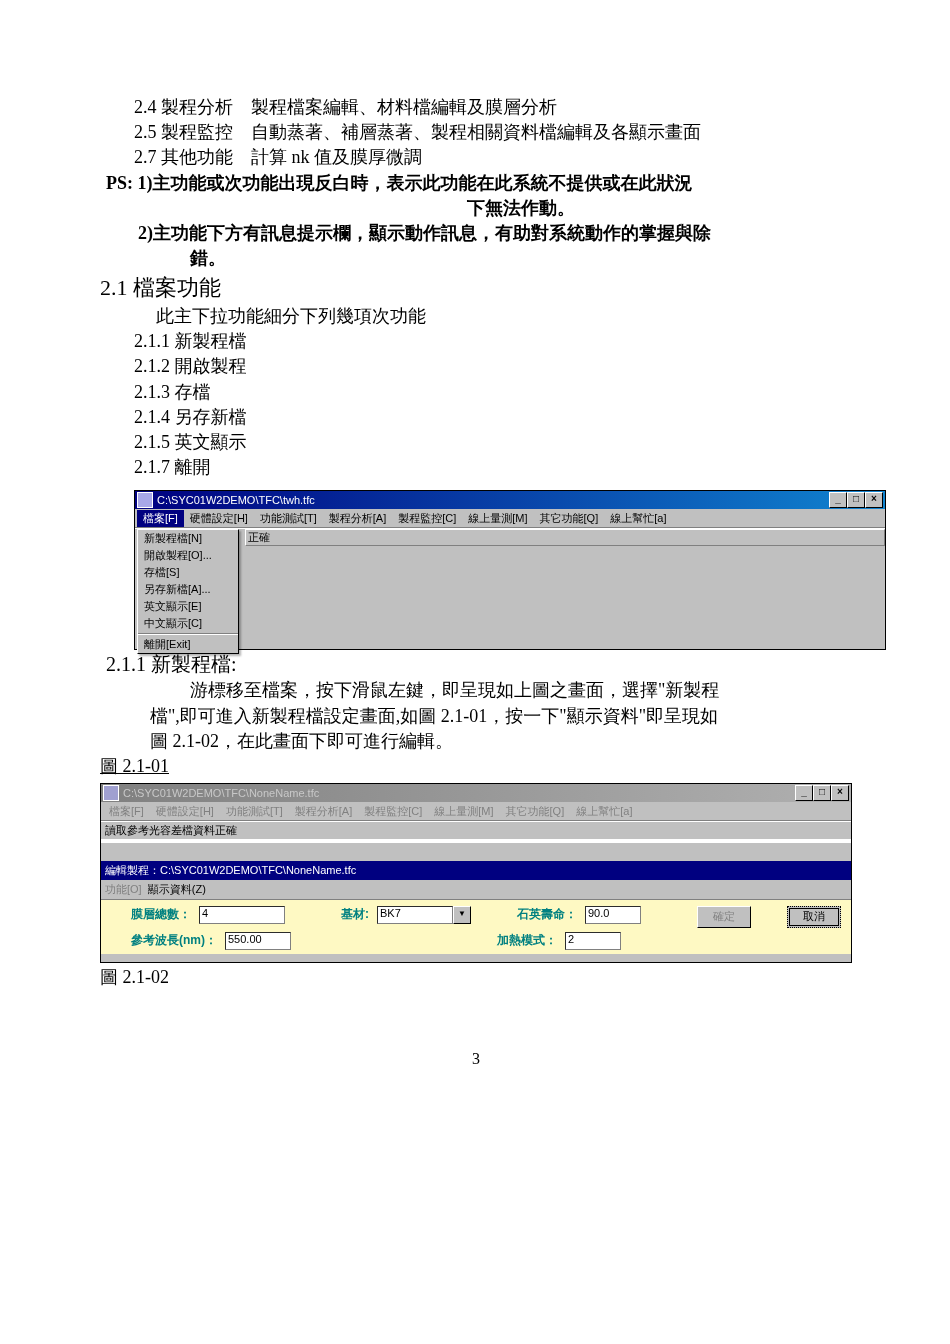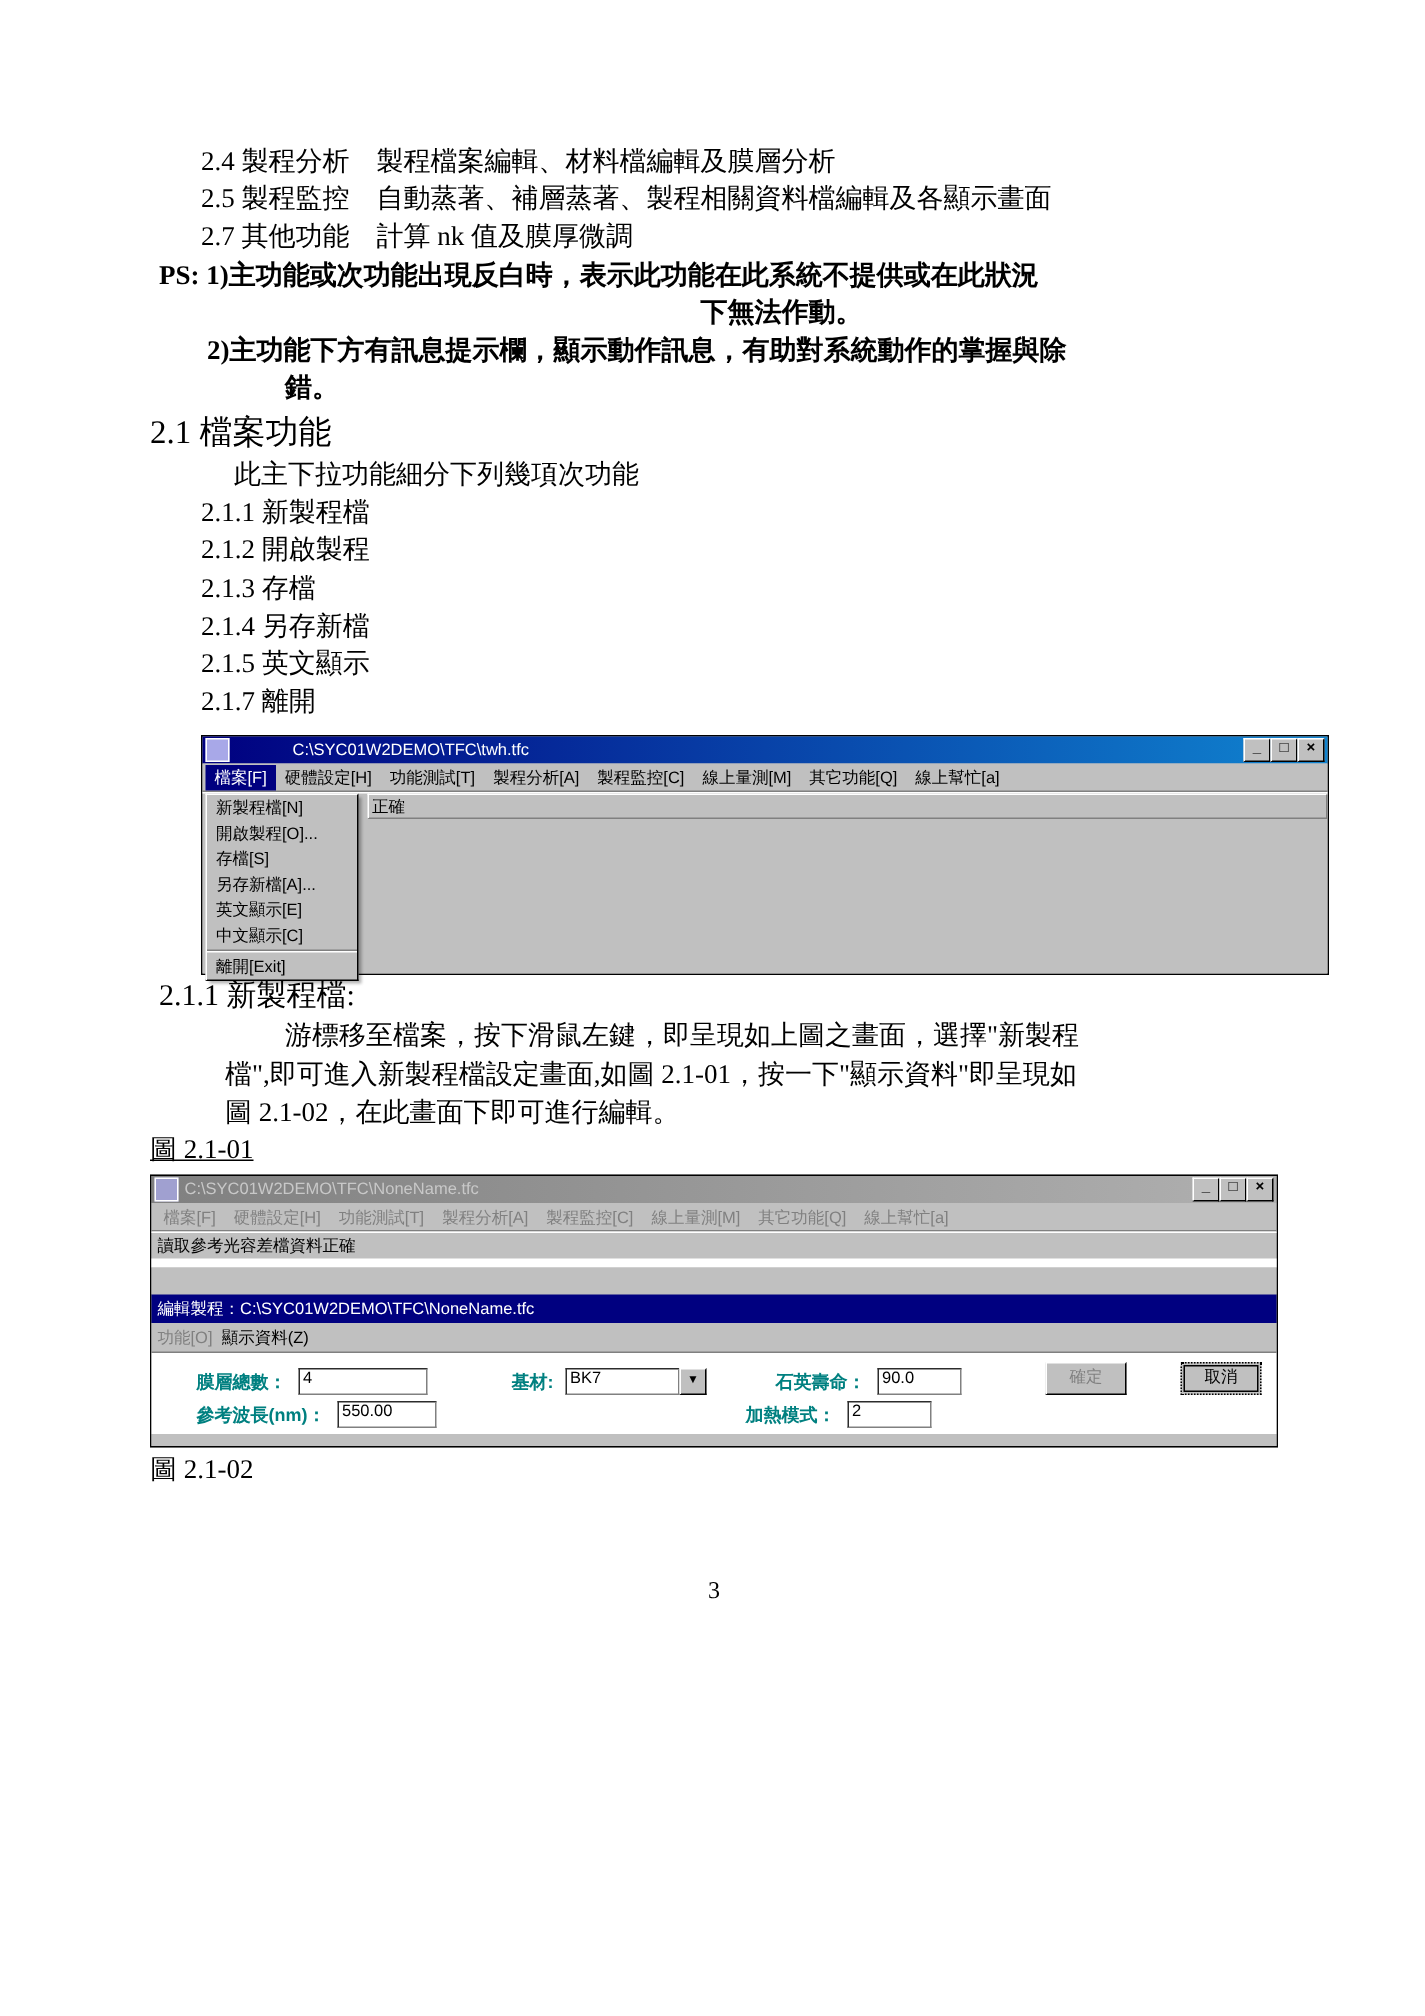--- a/index.html
+++ b/index.html
@@ -31,21 +31,20 @@
     font-size: 11px;
     background: #c0c0c0;
   }
   .titlebar {
     background: linear-gradient(to right, #000080, #1084d0);
     color: #fff;
     height: 18px;
     display: flex;
     align-items: center;
     padding: 0 2px;
-    gap: 38px;
   }
   .titlebar .sysicon {
     width: 14px; height: 14px; background: #a8a8e8; margin-right: 4px;
     border:1px solid #fff; display:inline-block;
   }
   .titlebar .ttl { flex: 1; font-size:11px; }
   .winbtns { display:flex; gap:0; }
   .winbtn {
     width:16px; height:14px; background:#c0c0c0; border:1px solid #000;
     border-top-color:#fff; border-left-color:#fff;
@@ -97,33 +96,33 @@
   }
   .titlebar2 .sysicon{width:14px;height:14px;background:#a0a0d0;border:1px solid #fff;margin-right:4px;}
   .titlebar2 .ttl{flex:1;font-size:11px;}
   .menubar2 {
     background:#c0c0c0;height:18px;display:flex;align-items:center;padding:0 2px;
     border-bottom:1px solid #808080;font-size:11px;color:#808080;
   }
   .menubar2 span{padding:1px 6px;}
   .statusline {
     background:#c0c0c0;padding:1px 4px;font-size:11px;
-    border-top:1px solid #fff; border-bottom:6px solid #ffffff;
+    border-top:1px solid #fff; border-bottom:4px solid #ffffff;
   }
   .spacer{height:18px;background:#c0c0c0;}
   .bluebar {
     background:#000080;color:#fff;font-size:11px;padding:2px 4px;
   }
   .submenu {
     background:#c0c0c0;font-size:11px;padding:2px 4px;
     border-bottom:1px solid #808080;
   }
   .submenu .dim{color:#808080;}
   .formrow {
-    background:#ffffff;padding:6px 10px 4px 30px;display:flex;align-items:flex-end;gap:8px;
+    background:#fef9c3;padding:6px 10px 4px 30px;display:flex;align-items:flex-start;gap:8px;
   }
   .tealLabel{color:#008080;font-weight:bold;font-size:12px;}
   .inputbox {
     background:#fff;border:1px inset #808080;height:16px;font-size:11px;
     padding:0 2px; display:inline-block;
   }
   .combo {
     display:inline-flex;align-items:stretch;height:18px;
   }
   .combo .inputbox{width:70px;}

